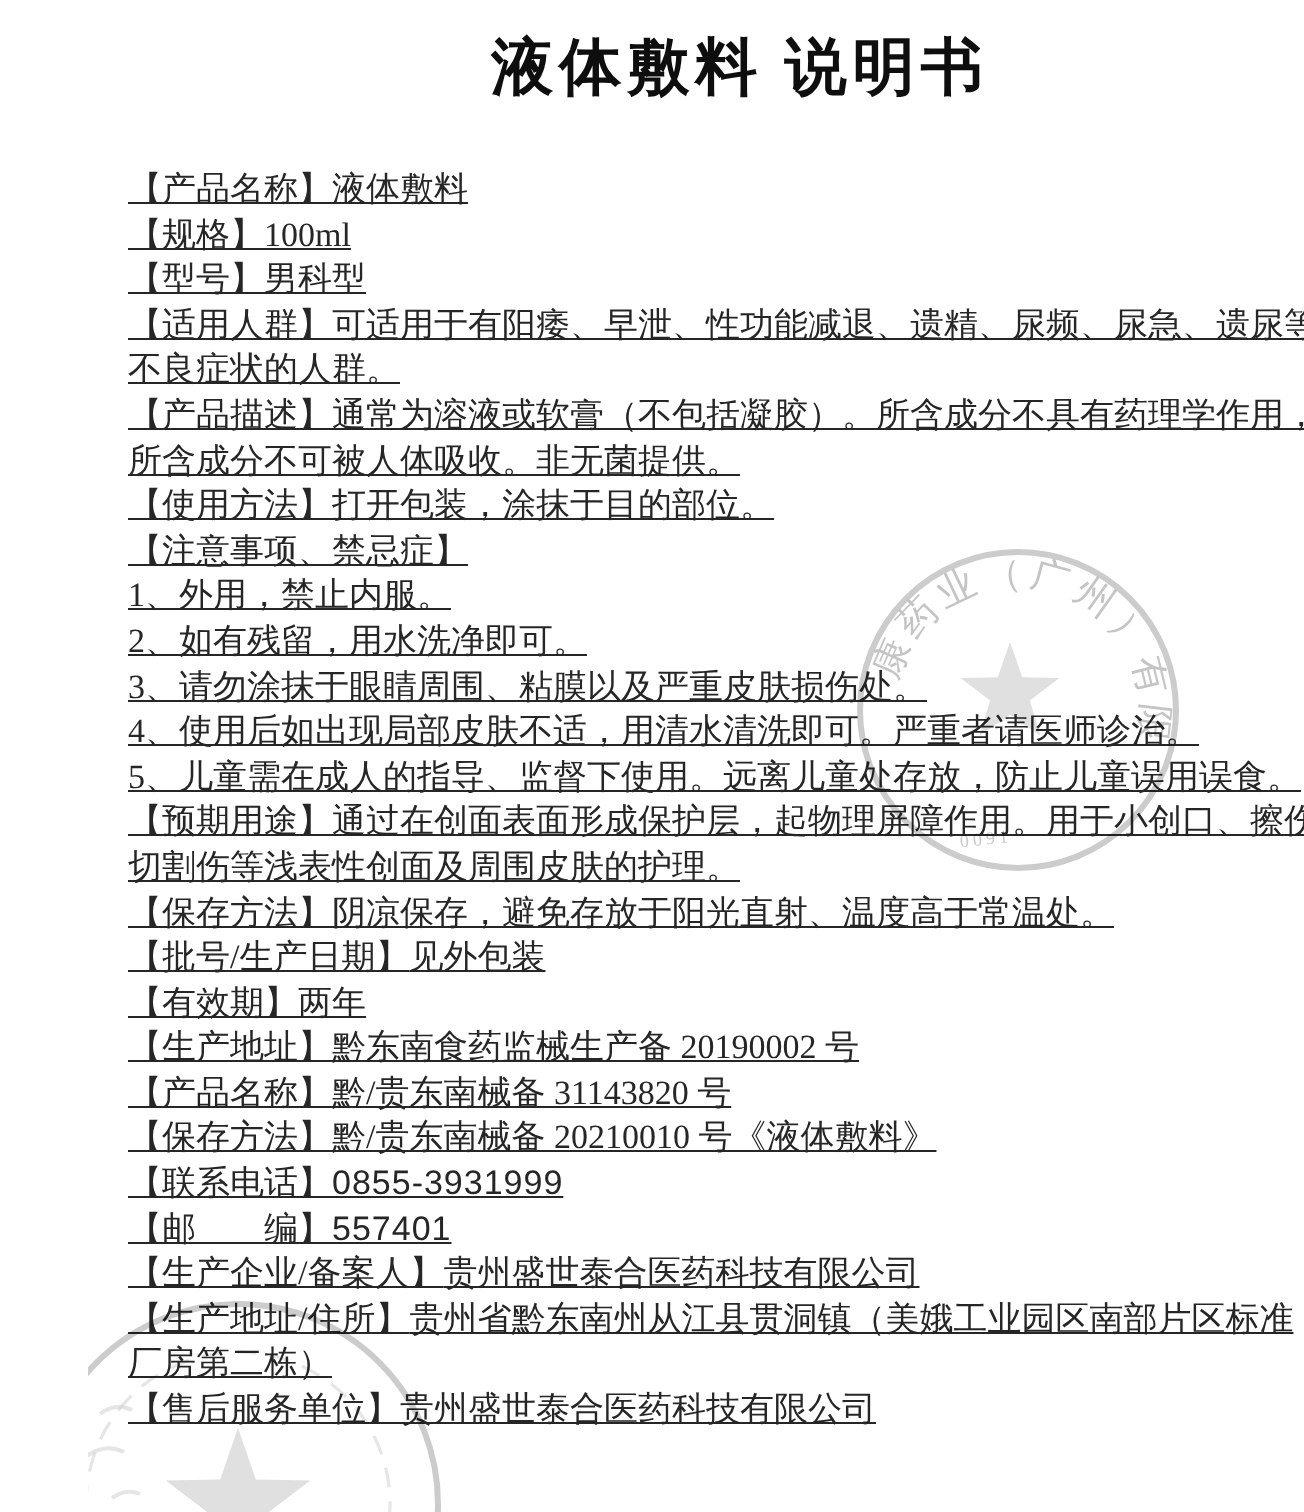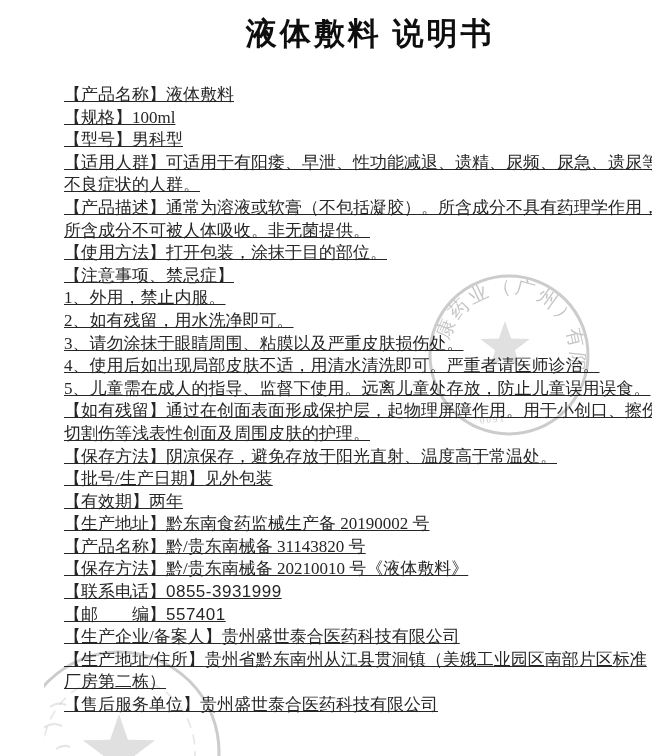--- a/index.html
+++ b/index.html
@@ -61,21 +61,21 @@
 不良症状的人群。</span></p>
       <p class="ln"><span class="lbl">【产品描述】</span><span class="val">通常为溶液或软膏（不包括凝胶）。所含成分不具有药理学作用，
 所含成分不可被人体吸收。非无菌提供。</span></p>
       <p class="ln"><span class="lbl">【使用方法】</span><span class="val">打开包装，涂抹于目的部位。</span></p>
       <p class="ln"><span class="lbl">【注意事项、禁忌症】</span></p>
       <p class="ln"><span class="val">1、外用，禁止内服。</span></p>
       <p class="ln"><span class="val">2、如有残留，用水洗净即可。</span></p>
       <p class="ln"><span class="val">3、请勿涂抹于眼睛周围、粘膜以及严重皮肤损伤处。</span></p>
       <p class="ln"><span class="val">4、使用后如出现局部皮肤不适，用清水清洗即可。严重者请医师诊治。</span></p>
       <p class="ln"><span class="val">5、儿童需在成人的指导、监督下使用。远离儿童处存放，防止儿童误用误食。</span></p>
-      <p class="ln"><span class="lbl">【如有残留】</span><span class="val">通过在创面表面形成保护层，起物理屏障作用。用于小创口、擦伤、
+      <p class="ln"><span class="lbl">【预期用途】</span><span class="val">通过在创面表面形成保护层，起物理屏障作用。用于小创口、擦伤、
 切割伤等浅表性创面及周围皮肤的护理。</span></p>
       <p class="ln"><span class="lbl">【保存方法】</span><span class="val">阴凉保存，避免存放于阳光直射、温度高于常温处。</span></p>
       <p class="ln"><span class="lbl">【批号/生产日期】</span><span class="val">见外包装</span></p>
       <p class="ln"><span class="lbl">【有效期】</span><span class="val">两年</span></p>
       <p class="ln"><span class="lbl">【生产地址】</span><span class="val">黔东南食药监械生产备 20190002 号</span></p>
       <p class="ln"><span class="lbl">【产品名称】</span><span class="val">黔/贵东南械备 31143820 号</span></p>
       <p class="ln"><span class="lbl">【保存方法】</span><span class="val">黔/贵东南械备 20210010 号《液体敷料》</span></p>
       <p class="ln"><span class="lbl">【联系电话】</span><span class="val sans">0855-3931999</span></p>
       <p class="ln"><span class="lbl">【邮　　编】</span><span class="val sans">557401</span></p>
       <p class="ln"><span class="lbl">【生产企业/备案人】</span><span class="val">贵州盛世泰合医药科技有限公司</span></p>

